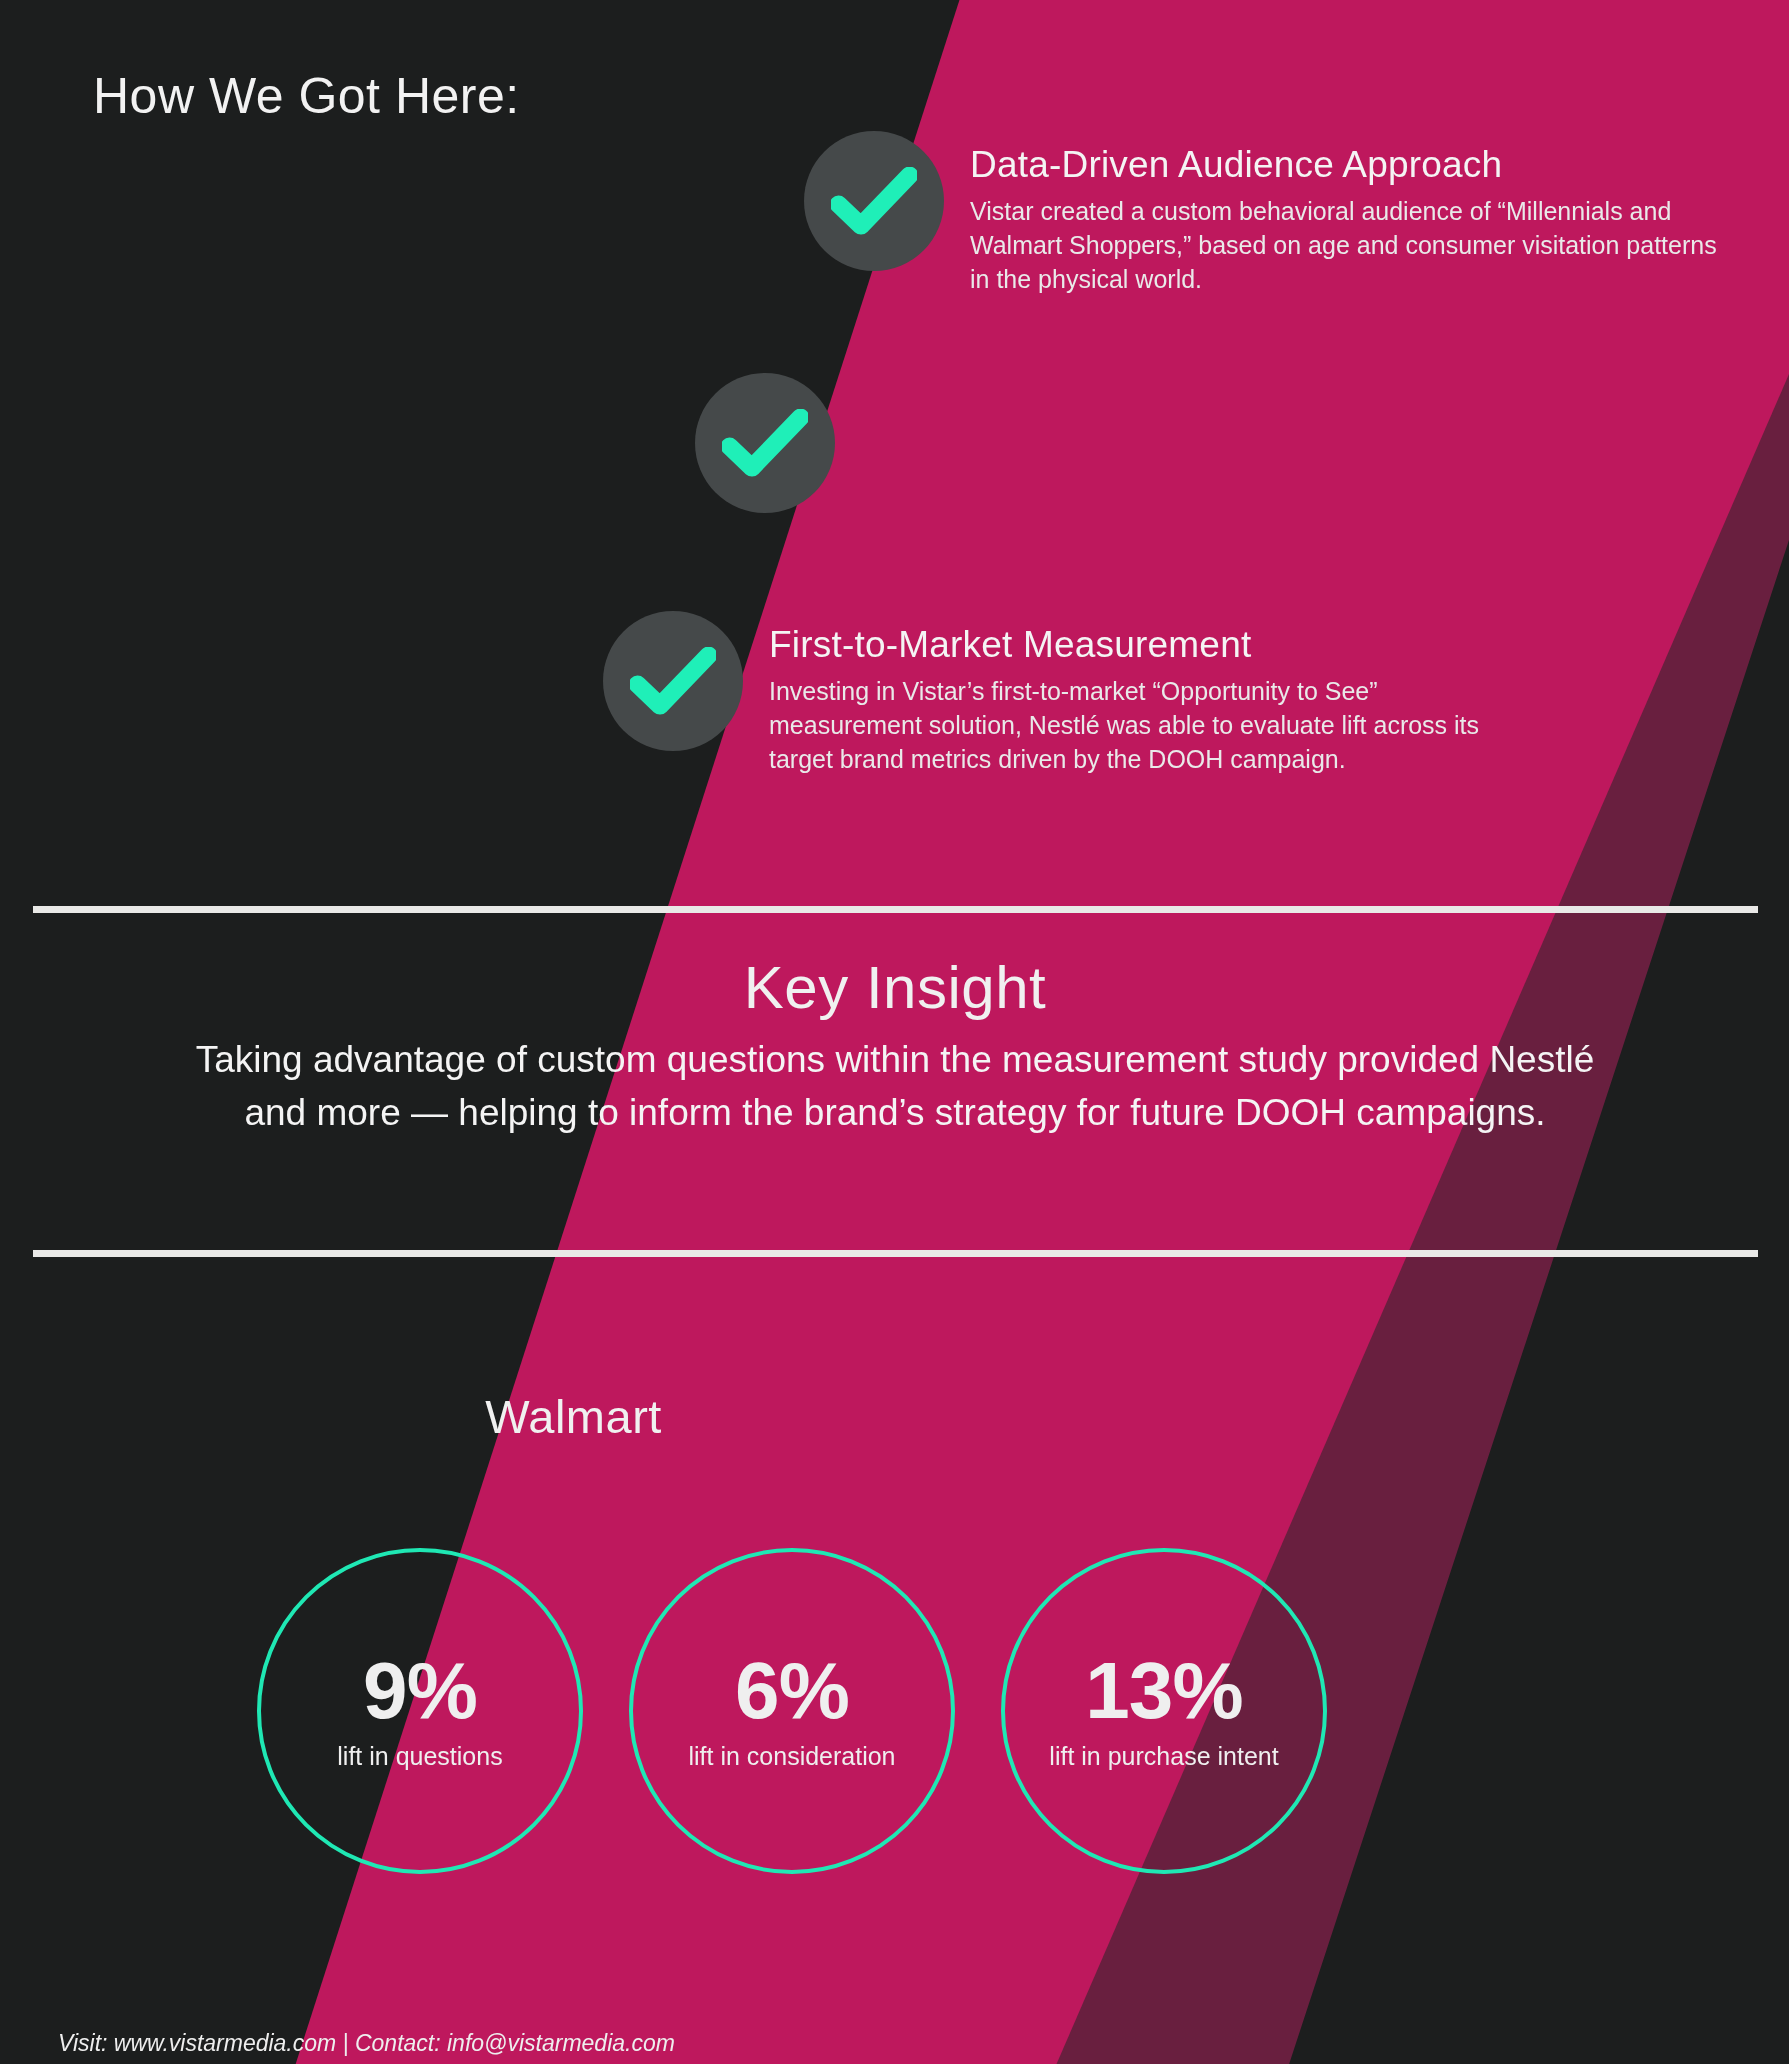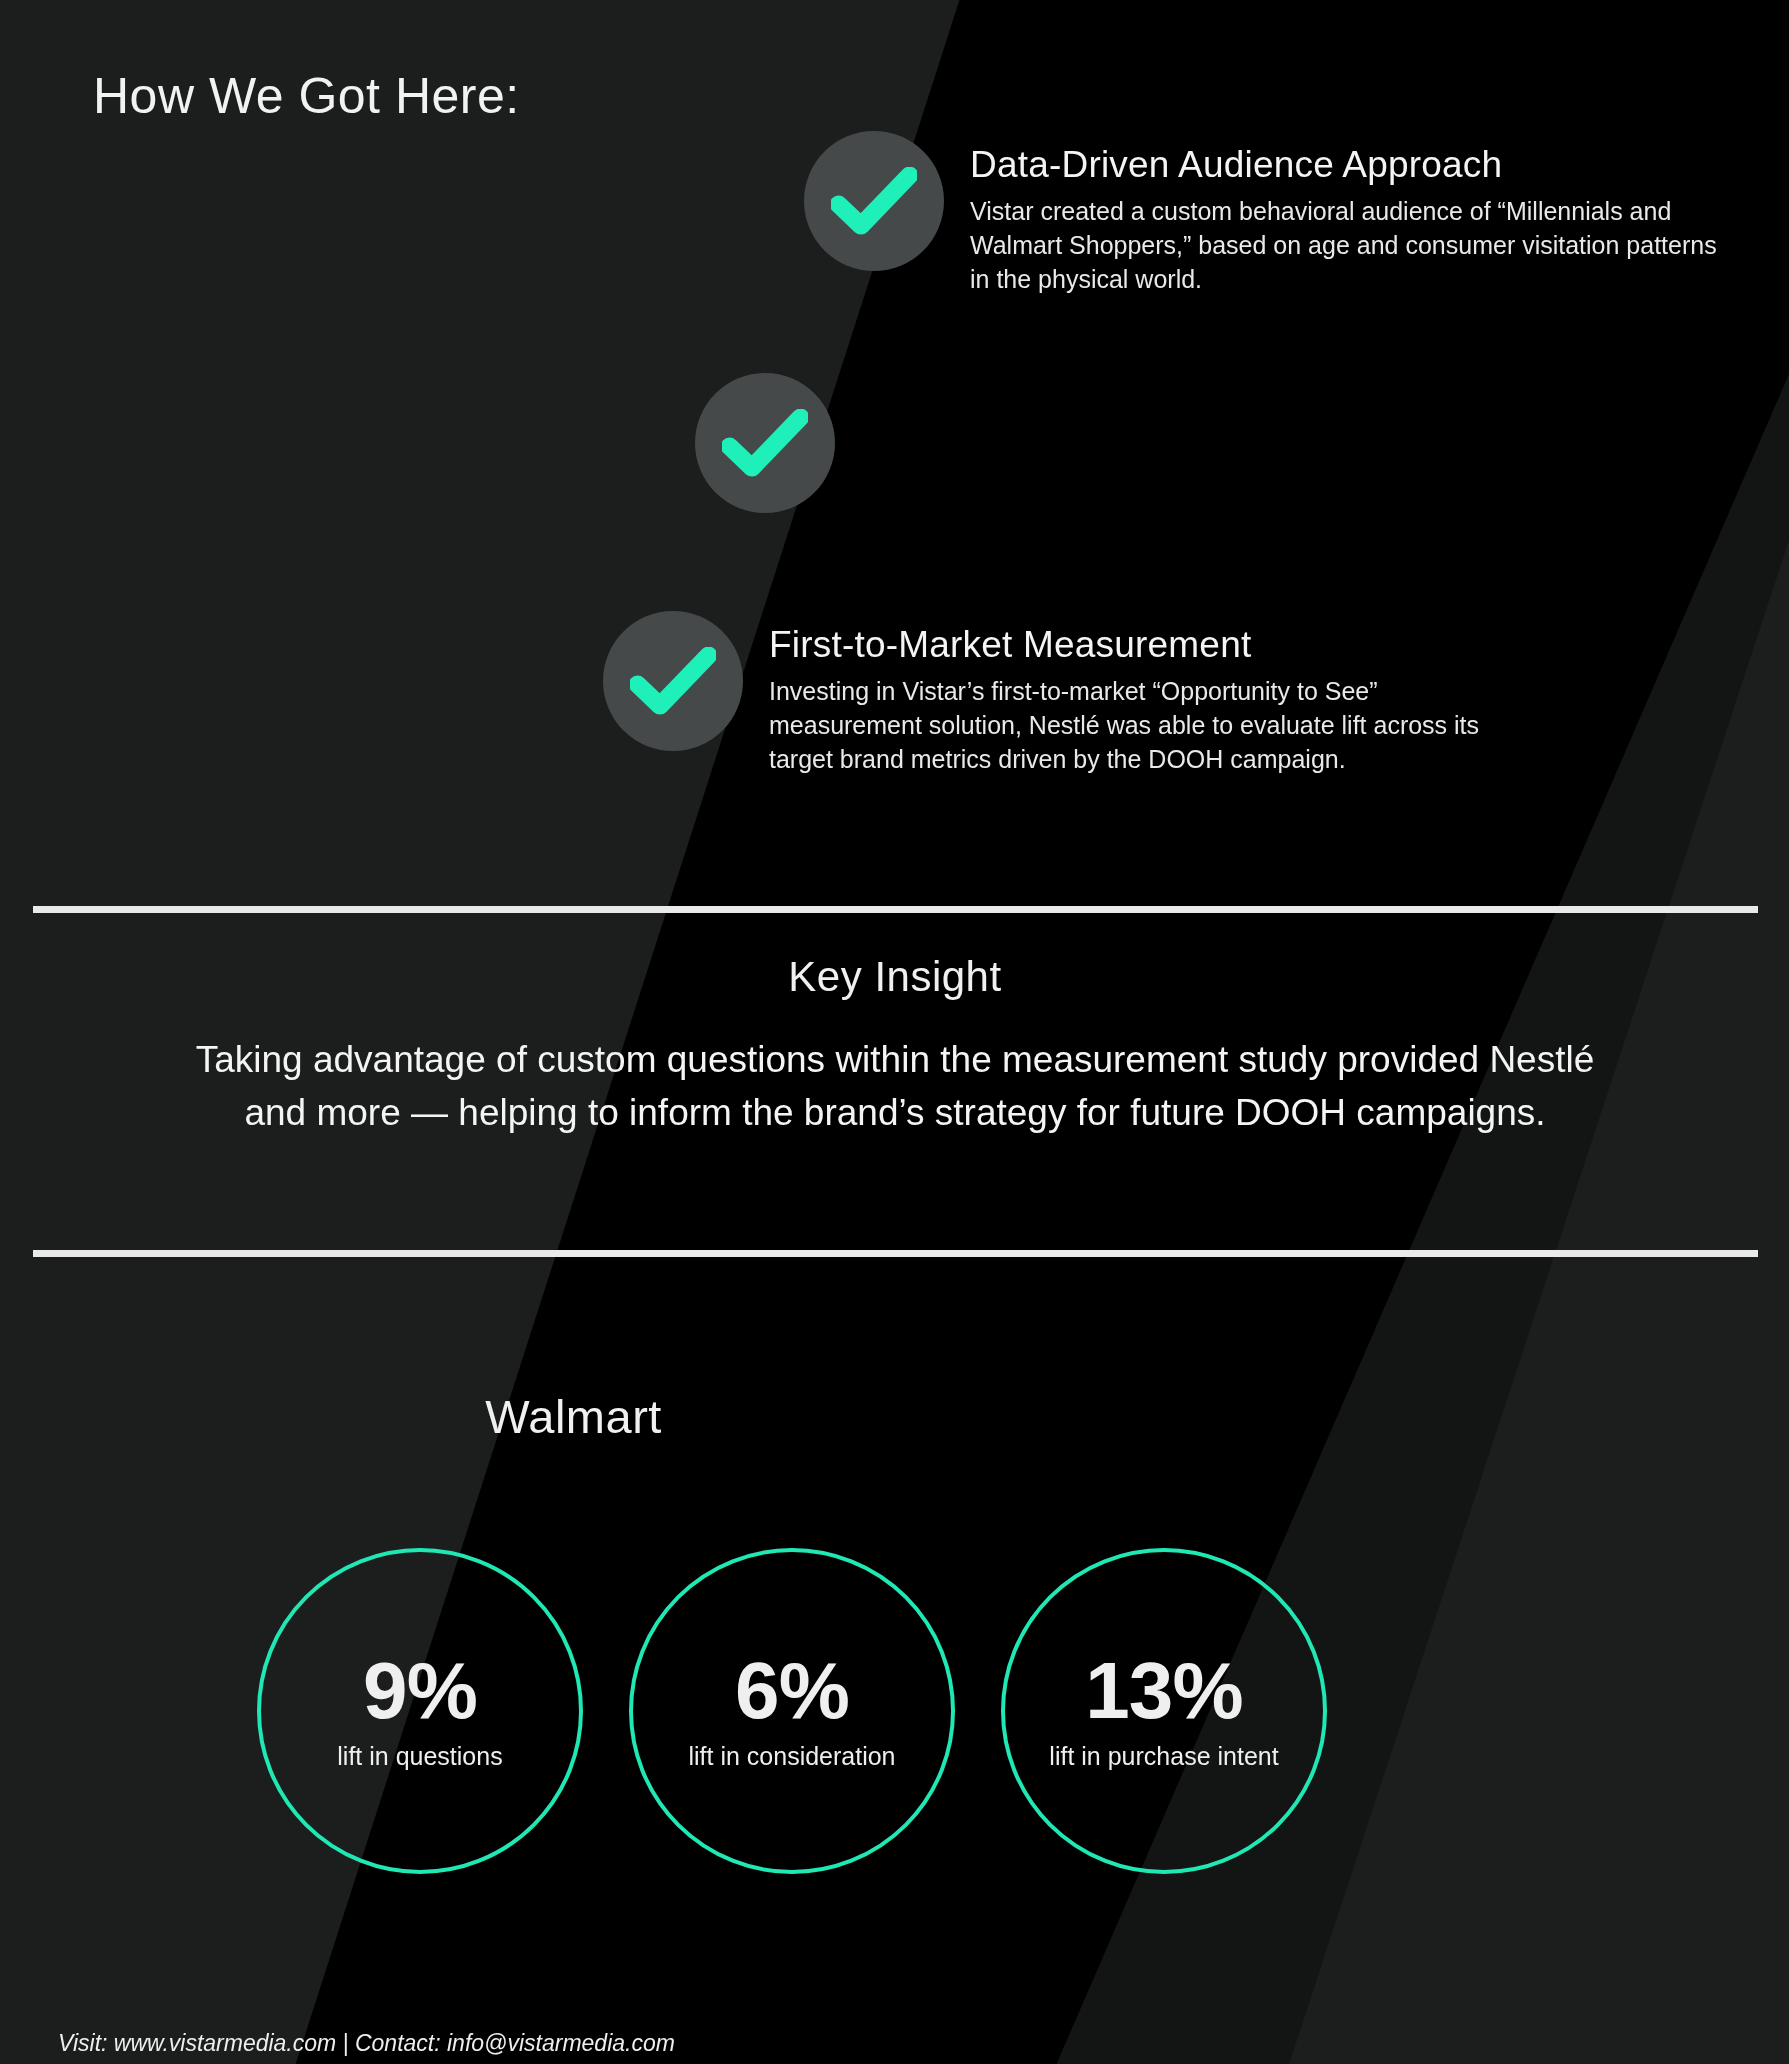--- a/index.html
+++ b/index.html
@@ -8,21 +8,21 @@
     background: #1b1d1d;
   }
   body {
     font-family: "Liberation Sans", sans-serif;
   }
   #page {
     position: relative;
     width: 1790px;
     height: 2065px;
     overflow: hidden;
-    background: #000000;
+    background: #be185d;
   }
   
   .bg-layer {
     position: absolute;
     inset: 0;
     z-index: 0;
     pointer-events: none;
   }
   .band-left {
     position: absolute;
@@ -121,21 +121,21 @@
   .divider-top { top: 906px; }
   .divider-bottom { top: 1250px; }
 
   
   .key-insight-title {
     position: absolute;
     top: 953px;
     left: 0;
     width: 1790px;
     text-align: center;
-    font-size: 42px;
+    font-size: 60px;
     font-weight: 300;
     color: #f0f0f0;
     letter-spacing: 0.5px;
   }
   .key-insight-body {
     position: absolute;
     top: 1033px;
     left: 0;
     width: 1790px;
     text-align: center;

